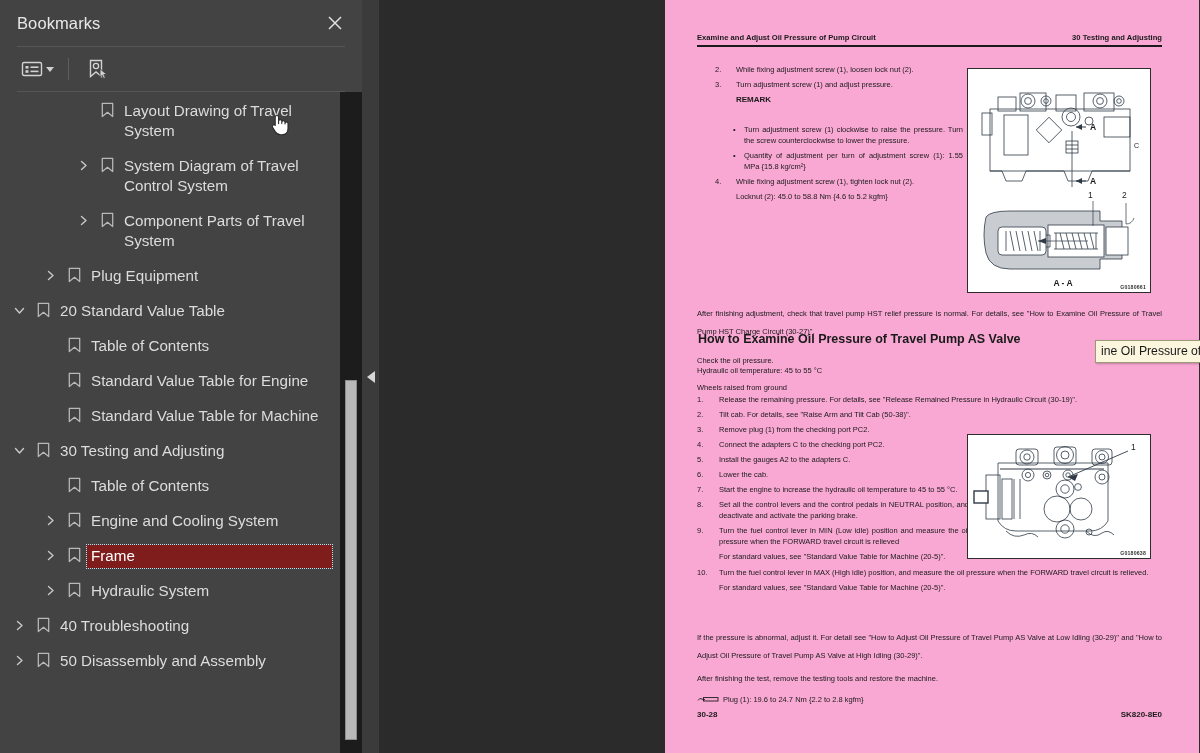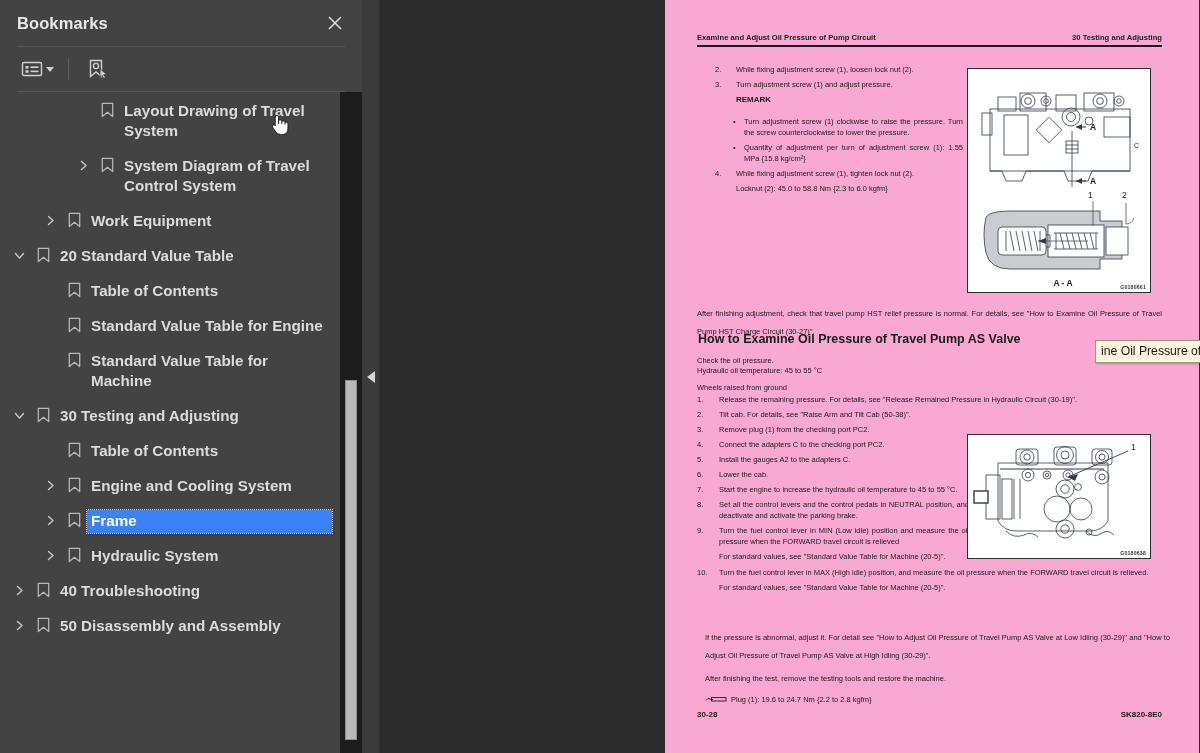--- a/index.html
+++ b/index.html
@@ -11,21 +11,20 @@
   }
   #app { position: relative; width: 1200px; height: 753px; display: flex; }
 
   
   .sidebar {
     width: 362px; height: 753px;
     background: #434343;
     position: relative;
     display: flex; flex-direction: column;
     flex: 0 0 362px;
-    font-weight: bold;
   }
   .sb-header {
     height: 46px; flex: 0 0 46px;
     display: flex; align-items: center;
     padding: 0 14px 0 17px;
   }
   .sb-title {
     color: #e8e8e8; font-size: 16.5px; letter-spacing: .1px;
     flex: 1;
   }
@@ -68,21 +67,21 @@
     display: flex; align-items: flex-start;
     min-height: 32px;
     color: #dcdcdc;
     font-size: 15.2px;
     line-height: 20px;
     padding: 6px 8px 6px 0;
     position: relative;
     cursor: pointer;
   }
   .node.sel .node-label {
-    background: #3b82f6; color: #ffffff;
+    background: #7f1d1d; color: #ffffff;
     outline: 1px dotted #c8d8e8; outline-offset: 0px;
   }
   .twisty {
     flex: 0 0 22px; width: 22px; height: 20px;
     display: flex; align-items: center; justify-content: center;
     color: #c9c9c9;
   }
   .twisty svg { display:block; }
   .bmk {
     flex: 0 0 26px; width: 26px; height: 20px;
@@ -158,35 +157,35 @@
     display: flex; justify-content: space-between;
     font-size: 8px; font-weight: bold;
   }
 
   .body-txt { font-size: 7.5px; line-height: 18px; text-align: justify; }
   .ol-item { display: flex; margin-bottom: 4px; }
   .ol-num { flex: 0 0 21px; font-size: 7.5px; line-height: 11px; }
   .ol-txt { flex: 1 1 auto; font-size: 7.5px; line-height: 11px; text-align: justify; }
   .bullet-item { display: flex; margin-bottom: 4px; padding-left: 18px; }
   .bullet-dot { flex: 0 0 11px; font-size: 7.5px; line-height: 11px; }
-  .remark { font-size: 8px; font-weight: bold; margin: 5px 0 12px 21px; }
+  .remark { font-size: 8px; font-weight: bold; margin: 5px 0 20px 21px; }
 
   .blk-top { position: absolute; top: 64px; left: 18px; width: 248px; }
   .para-after { position: absolute; top: 305px; left: 0; width: 465px; }
   .sec-head {
     position: absolute; top: 332px; left: 1px;
     font-size: 12.5px; font-weight: bold; white-space: nowrap;
   }
   .check-line { position: absolute; top: 352px; left: 0; width: 300px; font-size: 7.5px; }
   .cond-1 { position: absolute; top: 366px; left: 0; font-size: 7.5px; }
   .cond-2 { position: absolute; top: 383px; left: 0; font-size: 7.5px; }
   .steps { position: absolute; top: 394px; left: 0; width: 465px; }
   .steps .ol-num { flex: 0 0 22px; }
   .sub-note { font-size: 7.5px; line-height: 11px; margin: 4px 0 5px 0; }
-  .tail { position: absolute; top: 629px; left: 8px; width: 465px; }
+  .tail { position: absolute; top: 629px; left: 0; width: 465px; }
   .torque-line { display: flex; align-items: center; gap: 4px; margin-top: 7px; font-size: 7.5px; }
 
   
   .blk-top .ol-txt, .blk-top .body-txt { width: 100%; }
 
   
   .fig {
     position: absolute;
     border: 1px solid #2d2d2d;
     background: #fff;
@@ -276,32 +275,45 @@
                 <path d="M3.5 1.5 L8 5.5 L3.5 9.5" fill="none" stroke="#c9c9c9" stroke-width="1.4" stroke-linecap="round" stroke-linejoin="round"></path>
               </svg>
             </span>
             <span class="bmk">
               <svg width="13" height="16" viewBox="0 0 13 16">
                 <path d="M1.3 1.3 h10.4 v13.3 l-5.2 -4.3 l-5.2 4.3 z" fill="none" stroke="#b9b9b9" stroke-width="1.25" stroke-linejoin="round"></path>
               </svg>
             </span>
             <span class="node-label">System Diagram of Travel Control System</span>
           </div>
+          <div class="node lv2">
+            <span class="twisty">
+              <svg width="11" height="11" viewBox="0 0 11 11">
+                <path d="M3.5 1.5 L8 5.5 L3.5 9.5" fill="none" stroke="#c9c9c9" stroke-width="1.4" stroke-linecap="round" stroke-linejoin="round"></path>
+              </svg>
+            </span>
+            <span class="bmk">
+              <svg width="13" height="16" viewBox="0 0 13 16">
+                <path d="M1.3 1.3 h10.4 v13.3 l-5.2 -4.3 l-5.2 4.3 z" fill="none" stroke="#b9b9b9" stroke-width="1.25" stroke-linejoin="round"></path>
+              </svg>
+            </span>
+            <span class="node-label">Component Parts of Travel System</span>
+          </div>
           <div class="node lv1">
             <span class="twisty">
               <svg width="11" height="11" viewBox="0 0 11 11">
                 <path d="M3.5 1.5 L8 5.5 L3.5 9.5" fill="none" stroke="#c9c9c9" stroke-width="1.4" stroke-linecap="round" stroke-linejoin="round"></path>
               </svg>
             </span>
             <span class="bmk">
               <svg width="13" height="16" viewBox="0 0 13 16">
                 <path d="M1.3 1.3 h10.4 v13.3 l-5.2 -4.3 l-5.2 4.3 z" fill="none" stroke="#b9b9b9" stroke-width="1.25" stroke-linejoin="round"></path>
               </svg>
             </span>
-            <span class="node-label">Work Equipment</span>
+            <span class="node-label">Plug Equipment</span>
           </div>
           <div class="node lv0">
             <span class="twisty">
               <svg width="11" height="11" viewBox="0 0 11 11">
                 <path d="M1.5 3.5 L5.5 8 L9.5 3.5" fill="none" stroke="#c9c9c9" stroke-width="1.4" stroke-linecap="round" stroke-linejoin="round"></path>
               </svg>
             </span>
             <span class="bmk">
               <svg width="13" height="16" viewBox="0 0 13 16">
                 <path d="M1.3 1.3 h10.4 v13.3 l-5.2 -4.3 l-5.2 4.3 z" fill="none" stroke="#b9b9b9" stroke-width="1.25" stroke-linejoin="round"></path>
@@ -463,21 +475,21 @@
           <div class="bullet-item">
             <span class="bullet-dot">•</span>
             <span class="ol-txt">Quantity of adjustment per turn of adjustment screw (1): 1.55 MPa {15.8 kg/cm²}</span>
           </div>
           <div class="ol-item">
             <span class="ol-num">4.</span>
             <span class="ol-txt">While fixing adjustment screw (1), tighten lock nut (2).</span>
           </div>
           <div class="ol-item">
             <span class="ol-num"></span>
-            <span class="ol-txt">Locknut (2): 45.0 to 58.8 Nm {2.3 to 6.0 kgfm}</span>
+            <span class="ol-txt">Locknut (2): 45.0 to 58.8 Nm {4.6 to 5.2 kgfm}</span>
           </div>
         </div>
 
         <div class="fig fig-1">
           <svg width="182" height="223" viewBox="0 0 182 223">
             <g stroke="#2f3a46" fill="none" stroke-width="0.8">
 
               <rect x="22" y="40" width="140" height="62" fill="#ffffff"></rect>
               <rect x="14" y="44" width="10" height="22"></rect>
               <rect x="30" y="28" width="18" height="14"></rect>

